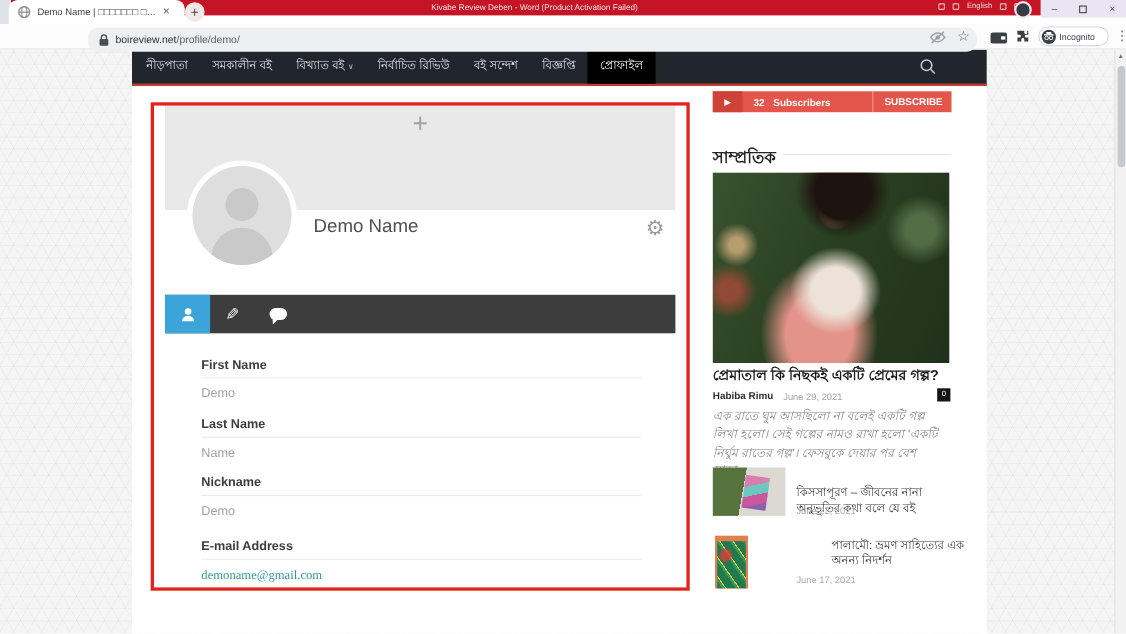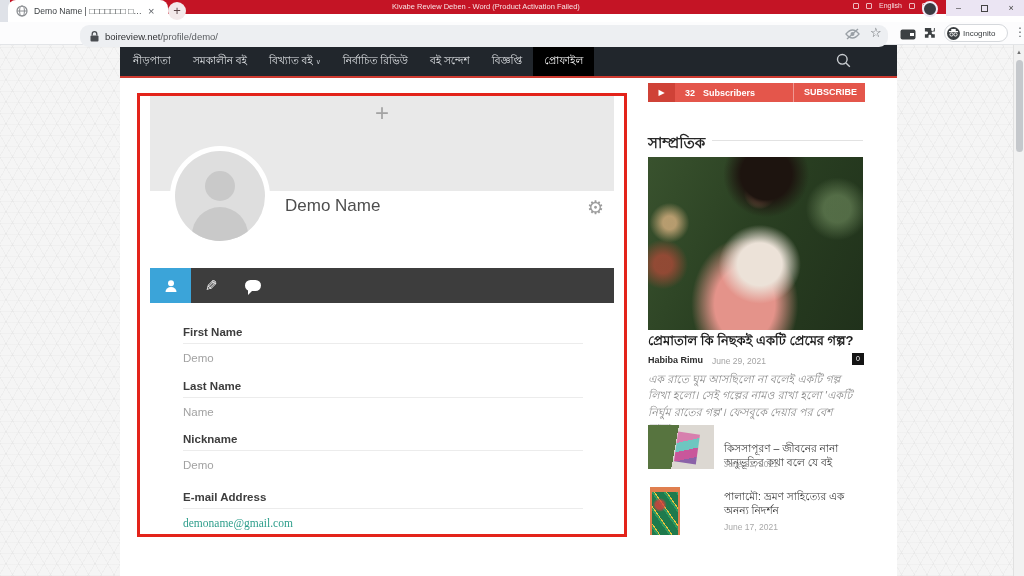--- a/index.html
+++ b/index.html
@@ -37,21 +37,21 @@
   
   .page { left:0; top:45px; width:1024px; height:531px; background-color:#f5f5f5;
     background-image:
       repeating-linear-gradient(120deg, rgba(0,0,0,.028) 0 1px, transparent 1px 11px),
       repeating-linear-gradient(60deg,  rgba(0,0,0,.028) 0 1px, transparent 1px 11px),
       repeating-linear-gradient(0deg,   rgba(0,0,0,.018) 0 1px, transparent 1px 11px);
   }
   .content-band { left:120px; top:45px; width:777px; height:531px; background:#fff; }
 
   .navbar { left:120px; top:45px; width:777px; height:33px; background:#21262c; border-bottom:2px solid #ce3a30; display:flex; align-items:stretch; padding-left:2px; z-index:2; }
-  .nav-item { color:#e2e5e8; font-size:10.5px; line-height:31px; padding:0 11px; white-space:nowrap; cursor:pointer;font-family:Liberation Serif, serif; }
+  .nav-item { color:#e2e5e8; font-size:10.5px; line-height:31px; padding:0 11px; white-space:nowrap; cursor:pointer; }
   .nav-item.active { background:#000; color:#fff; }
   .nav-caret { font-size:7px; margin-left:3px; color:#bdc2c7; }
   .nav-search { position:absolute; right:46px; top:8px; cursor:pointer; }
 
   .scrollbar { left:1013px; top:45px; width:11px; height:531px; background:#f2f2f2; border-left:1px solid #e1e1e1; z-index:2; }
   .scroll-up { font-size:6px; color:#707070; text-align:center; padding-top:4px; }
   .scroll-thumb { position:absolute; left:2px; top:15px; width:7px; height:92px; background:#c5c8cc; border-radius:4px; }
 
   
   .profile-card { left:137px; top:93px; width:490px; height:444px; background:#fff; z-index:1; }
@@ -107,21 +107,21 @@
 
   .post-thumb1 { left:648px; top:425px; width:66px; height:44px; z-index:2; cursor:pointer; position:absolute; overflow:hidden;
     background:linear-gradient(100deg, #57743f 0 42%, #dcd8d2 42% 100%); }
   .post-thumb1:after { content:""; position:absolute; left:28px; top:8px; width:22px; height:30px; transform:rotate(8deg);
     background:linear-gradient(160deg,#d77fae 0 30%, #6ec6c0 30% 55%, #c9579b 55% 80%, #8a62a8 80%); }
   .post-thumb2 { left:650px; top:487px; width:30px; height:48px; z-index:2; cursor:pointer; position:absolute; overflow:hidden; background:#e07f4f; }
   .post-thumb2:after { content:""; position:absolute; left:2px; top:5px; width:26px; height:43px; background:
     radial-gradient(circle at 30% 30%, rgba(220,60,60,.8) 0 12%, transparent 20%),
     repeating-linear-gradient(55deg, #1f7a4d 0 4px, #2e9960 4px 6px, #eac23a 6px 7px, #1f7a4d 7px 10px); }
   .post-title { left:724px; top:441px; width:142px; font-size:10.5px; color:#3a3a3a; line-height:1.35; z-index:2; cursor:pointer; }
-  .post-title.p2 { top:489px; }
+  .post-title.p2 { top:489px;margin-left:32px; }
   .post-date { left:724px; top:459px; font-size:8.5px; color:#a9a9a9; z-index:2; }
   .post-date.p2 { top:522px; }
 
   svg { display:block; }
 </style>
 </head>
 <body>
 
 <div class="abs word-bar"></div>
 <div class="abs word-title">Kivabe Review Deben  -  Word (Product Activation Failed)</div>

